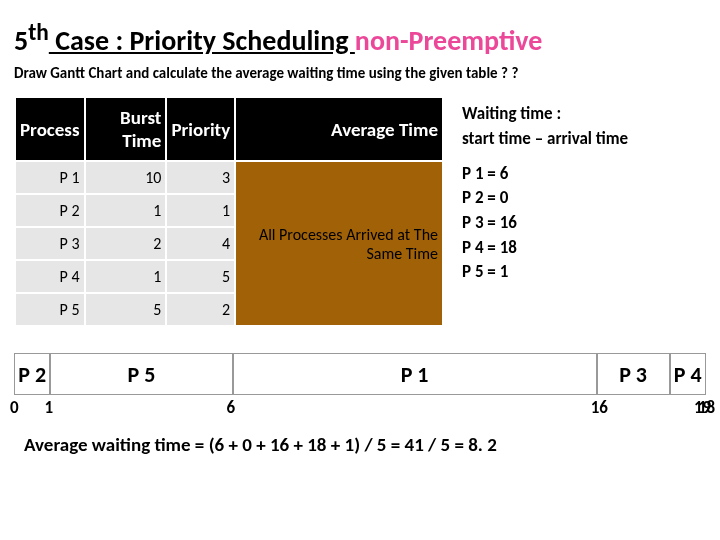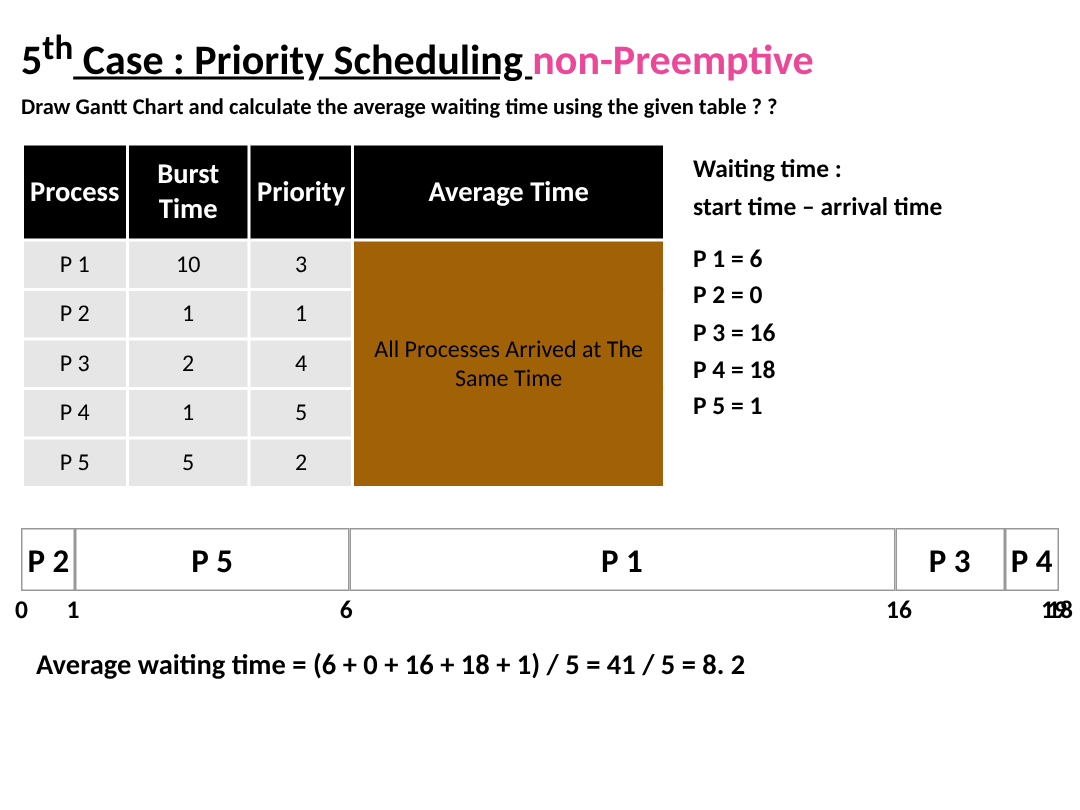--- a/index.html
+++ b/index.html
@@ -28,21 +28,21 @@
     display: flex;
     margin-top: 14px;
     gap: 18px;
   }
   table.sched {
     border-collapse: collapse;
     width: 430px;
   }
   table.sched th, table.sched td {
     border: 2px solid #fff;
-    text-align: center;
+    text-align: right;
     padding: 6px 4px;
     font-size: 16px;
   }
   table.sched th {
     background: #000;
     color: #fff;
     font-weight: bold;
     font-size: 19px;
     padding: 8px 4px;
   }

